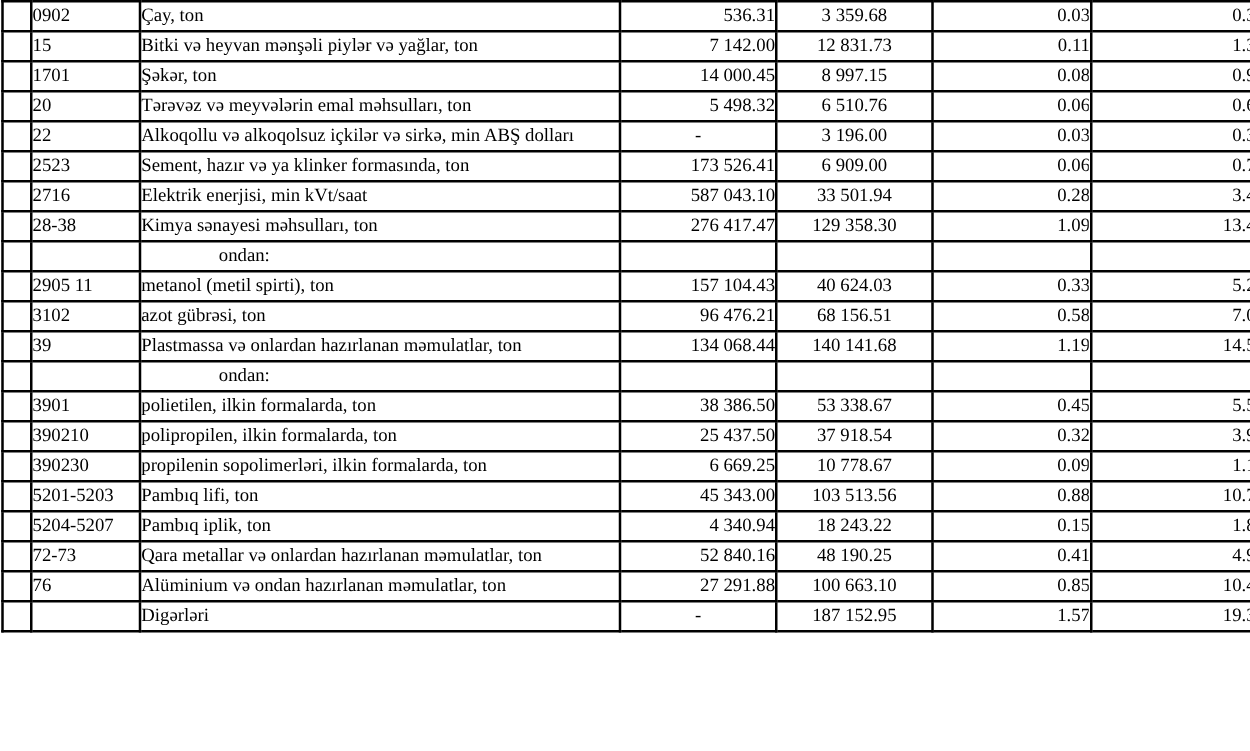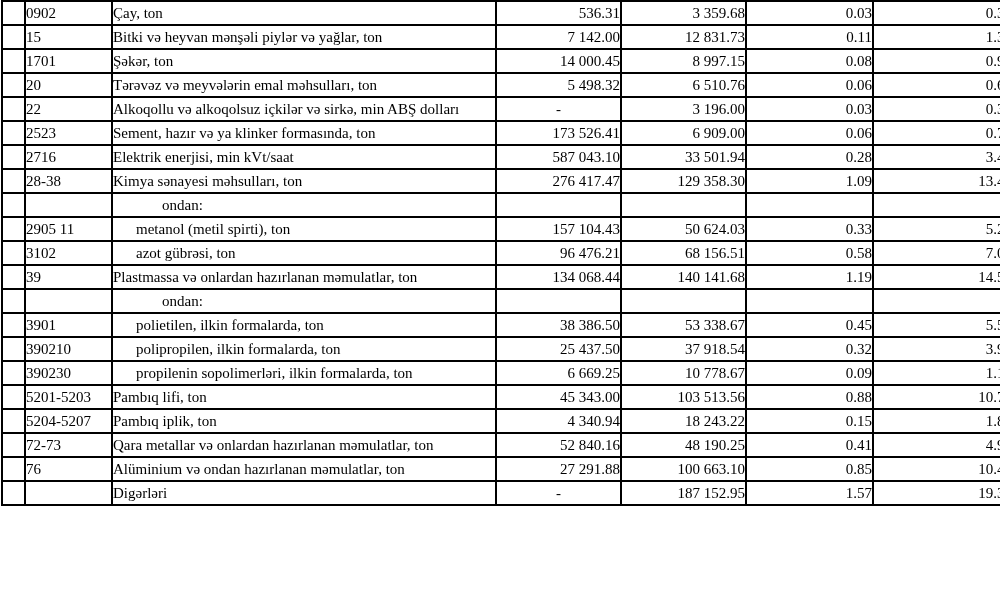--- a/index.html
+++ b/index.html
@@ -32,26 +32,26 @@
     line-height: 22px;
     vertical-align: middle;
     overflow: hidden;
     white-space: nowrap;
   }
   td.c-blank  { width: 21px; }
   td.c-code   { width: 85px;  padding-left: 3px; }
   td.c-name   { width: 382px; padding-left: 4px; margin-top: 36px; }
   td.c-val    { text-align: right; padding-right: 12px; }
   td.c-val1   { width: 123px; }
-  td.c-val2   { width: 123px; }
-  td.c-val3   { width: 125px; }
+  td.c-val2   { width: 123px; text-align: center; }
+  td.c-val3   { width: 125px; border-radius: 6px; }
   td.c-val4   { width: 138px; }
   td.c-val.dash { text-align: center; padding-right: 0; }
-  td.c-name.indent-1 { padding-left: 23px; }
-  td.c-name.indent-2 { padding-left: 49px; }
+  td.c-name.indent-1 { }
+  td.c-name.indent-2 { padding-left: 62px; }
 </style>
 </head>
 <body>
 
 <div class="page">
   <table class="doc-table">
     <tbody id="table-body">
         <tr>
           <td class="c-blank"></td>
           <td class="c-code">0902</td>
@@ -131,21 +131,21 @@
           <td class="c-val c-val1"></td>
           <td class="c-val c-val2"></td>
           <td class="c-val c-val3"></td>
           <td class="c-val c-val4"></td>
         </tr>
         <tr>
           <td class="c-blank"></td>
           <td class="c-code">2905 11</td>
           <td class="c-name indent-1">metanol (metil spirti), ton</td>
           <td class="c-val c-val1">157 104.43</td>
-          <td class="c-val c-val2">50 624.03</td>
+          <td class="c-val c-val2">40 624.03</td>
           <td class="c-val c-val3">0.33</td>
           <td class="c-val c-val4">5.24</td>
         </tr>
         <tr>
           <td class="c-blank"></td>
           <td class="c-code">3102</td>
           <td class="c-name indent-1">azot gübrəsi, ton</td>
           <td class="c-val c-val1">96 476.21</td>
           <td class="c-val c-val2">68 156.51</td>
           <td class="c-val c-val3">0.58</td>

